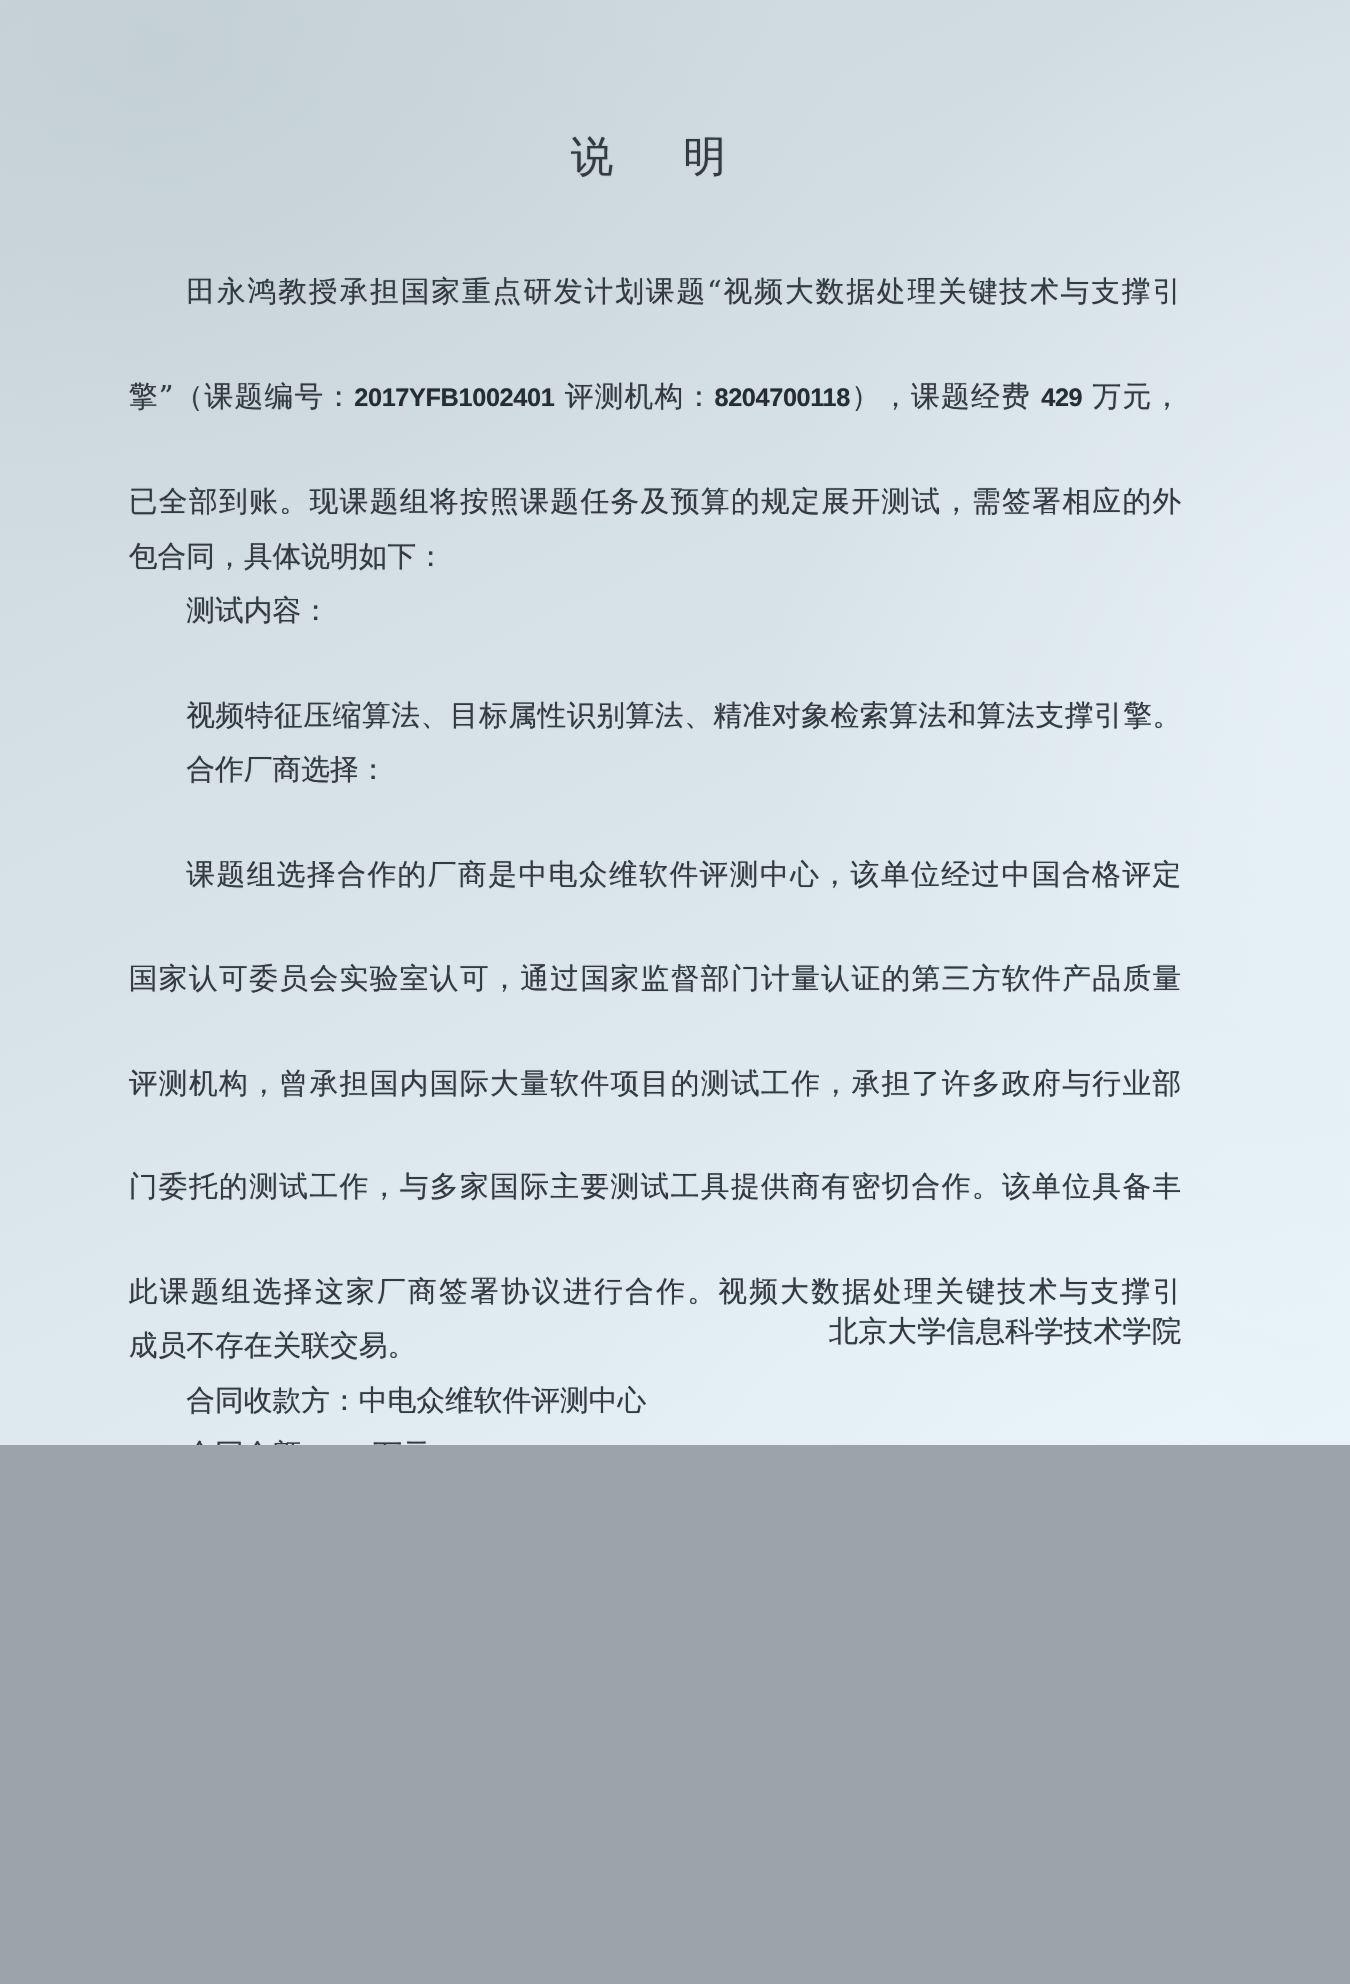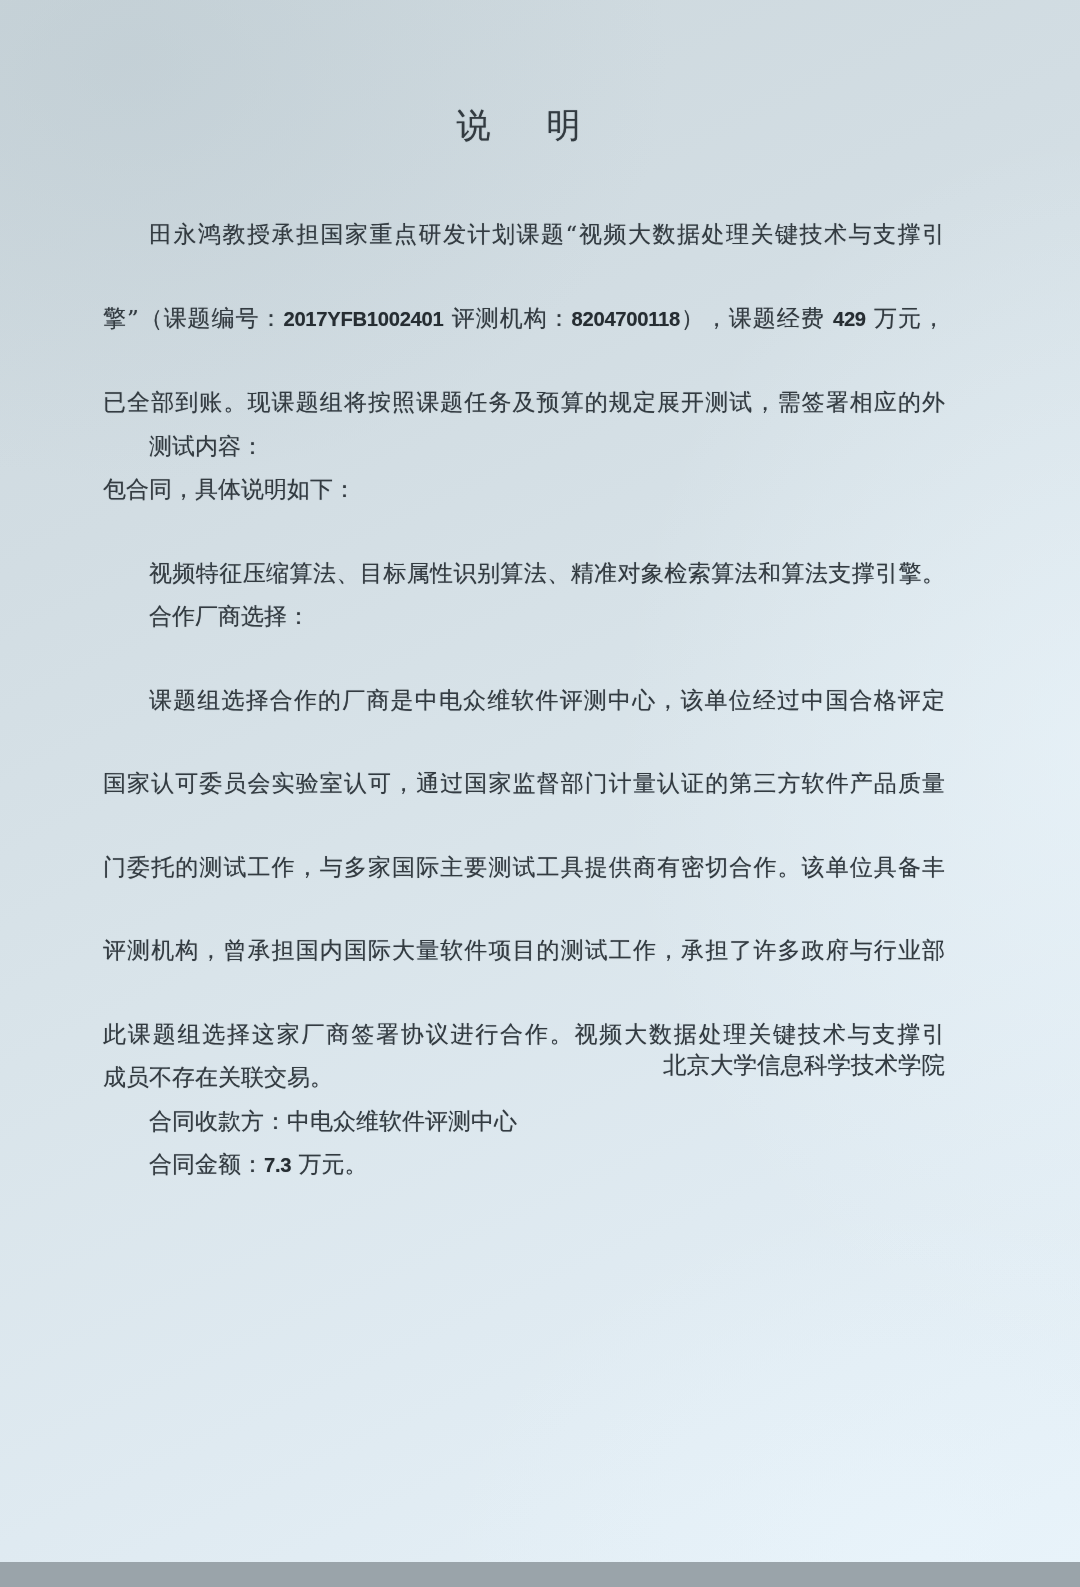--- a/index.html
+++ b/index.html
@@ -1,18 +1,18 @@
 <!DOCTYPE html>
 <html><head>
 <meta charset="utf-8">
 <style>
   html,body{margin:0;padding:0;background:#9aa4aa;}
   .page{
     position:relative;
-    width:1080px;height:1562px;
+    width:1080px;height:1156px;
     overflow:hidden;
     font-family:"DejaVu Serif","Liberation Serif",serif;
     color:#333b41;
     background:linear-gradient(155deg,#ccd7dc 0%,#d2dde3 28%,#d9e4ea 52%,#dfeaf1 75%,#e6f1f8 100%);
   }
   .page::before{
     content:"";
     position:absolute;inset:0;
     background:
       radial-gradient(900px 700px at 12% 4%, rgba(178,193,201,0.35), transparent 60%),
@@ -59,28 +59,28 @@
 <body>
 
 <div class="page">
 
   <div class="title">说　明</div>
 
   <div class="body" id="body-lines">
       <div class="line indent justify"><span>田永鸿教授承担国家重点研发计划课题“视频大数据处理关键技术与支撑引</span></div>
       <div class="line justify"><span>擎”（课题编号：</span><span class="num">2017YFB1002401</span><span> 评测机构：</span><span class="num">8204700118</span><span>），课题经费 </span><span class="num">429</span><span> 万元，</span></div>
       <div class="line justify"><span>已全部到账。现课题组将按照课题任务及预算的规定展开测试，需签署相应的外</span></div>
+      <div class="line"><span>包合同，具体说明如下：</span></div>
       <div class="line indent"><span>测试内容：</span></div>
-      <div class="line"><span>包合同，具体说明如下：</span></div>
       <div class="line indent justify"><span>视频特征压缩算法、目标属性识别算法、精准对象检索算法和算法支撑引擎。</span></div>
       <div class="line indent"><span>合作厂商选择：</span></div>
       <div class="line indent justify"><span>课题组选择合作的厂商是中电众维软件评测中心，该单位经过中国合格评定</span></div>
       <div class="line justify"><span>国家认可委员会实验室认可，通过国家监督部门计量认证的第三方软件产品质量</span></div>
+      <div class="line justify"><span>评测机构，曾承担国内国际大量软件项目的测试工作，承担了许多政府与行业部</span></div>
       <div class="line justify"><span>门委托的测试工作，与多家国际主要测试工具提供商有密切合作。该单位具备丰</span></div>
-      <div class="line justify"><span>评测机构，曾承担国内国际大量软件项目的测试工作，承担了许多政府与行业部</span></div>
       <div class="line justify"><span>此课题组选择这家厂商签署协议进行合作。视频大数据处理关键技术与支撑引</span></div>
       <div class="line"><span>成员不存在关联交易。</span></div>
       <div class="line indent"><span>合同收款方：中电众维软件评测中心</span></div>
       <div class="line indent"><span>合同金额：</span><span class="num">7.3</span><span> 万元。</span></div>
     </div>
 
 
   <div class="signature">
     <div>北京大学信息科学技术学院</div>
   </div>

